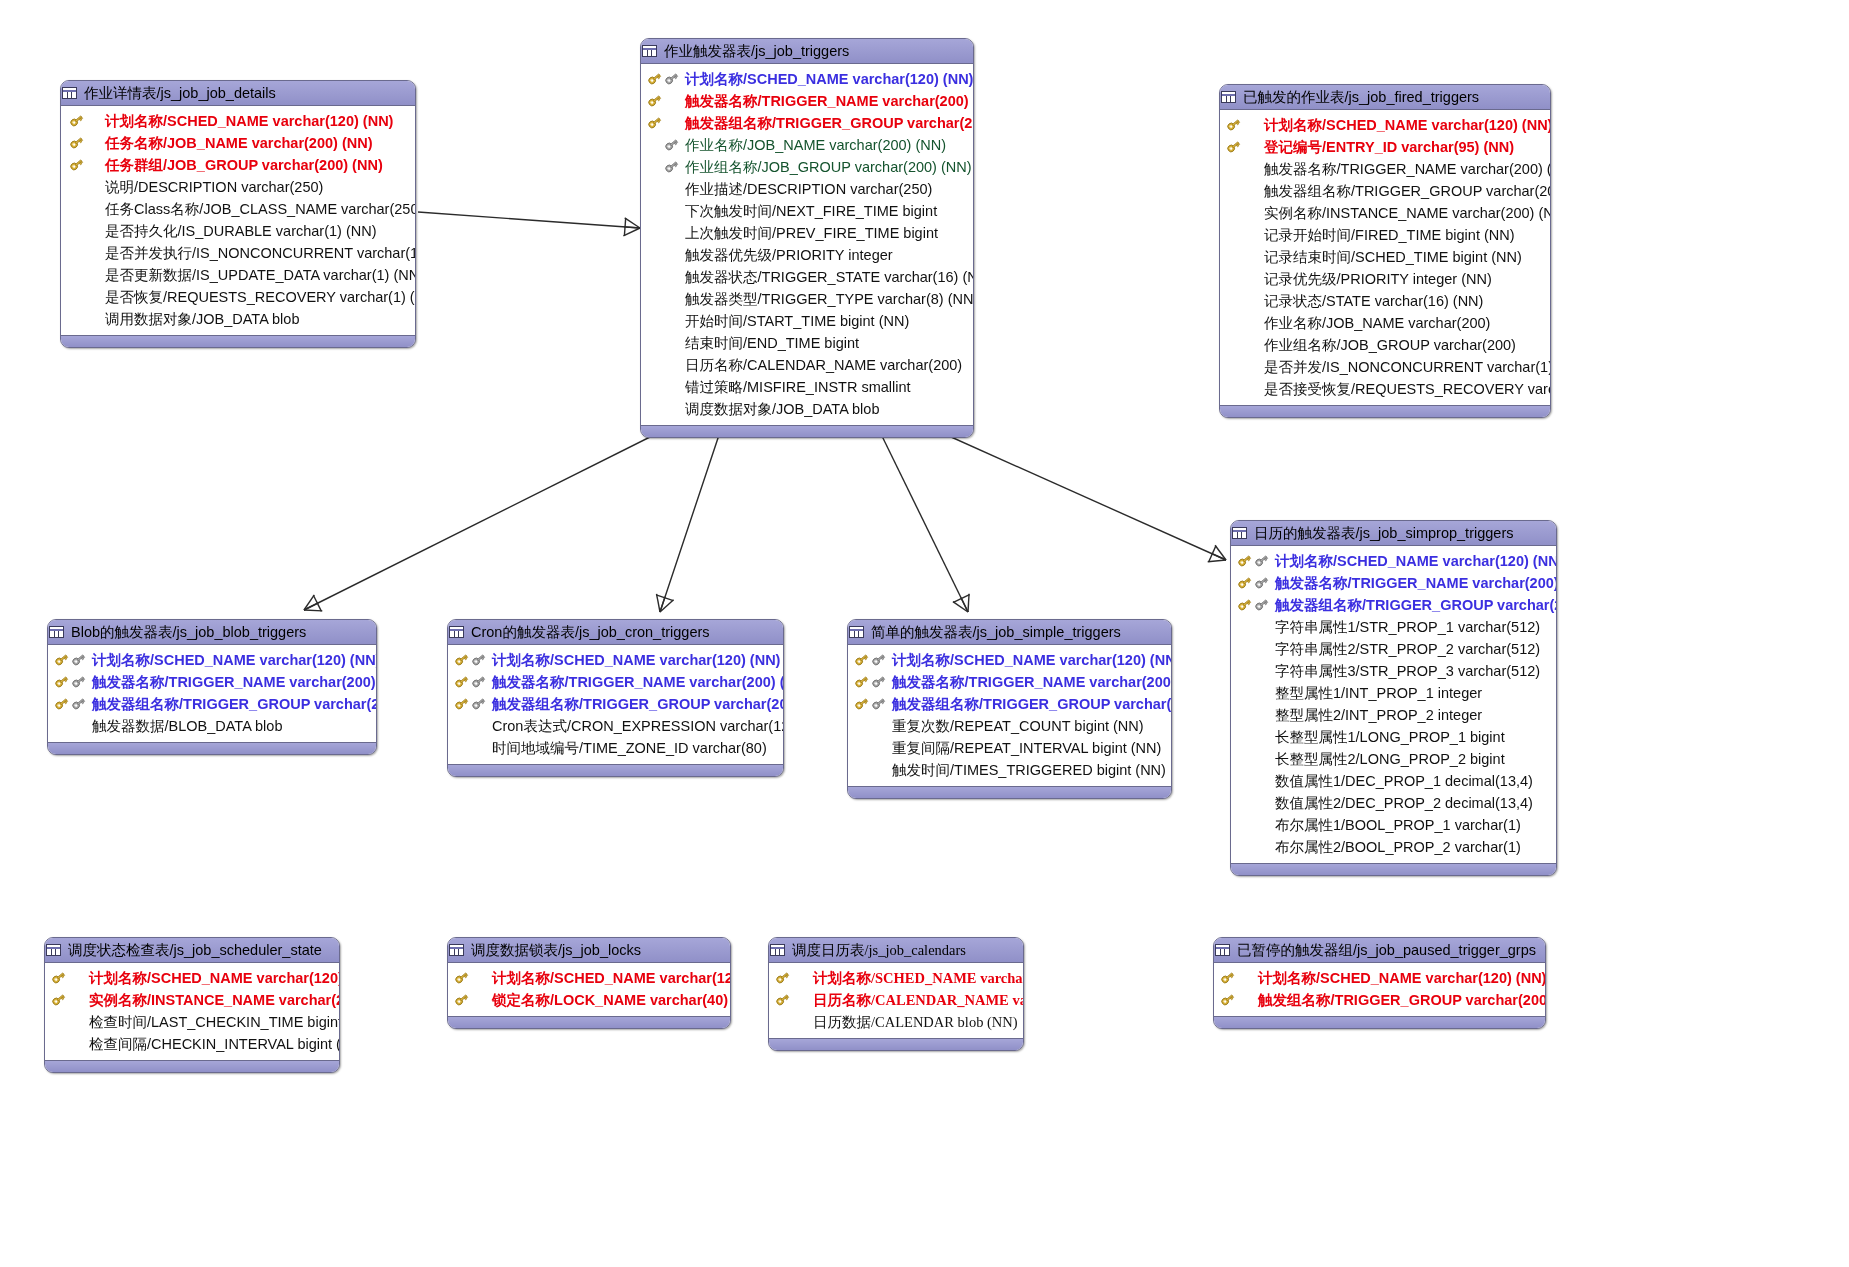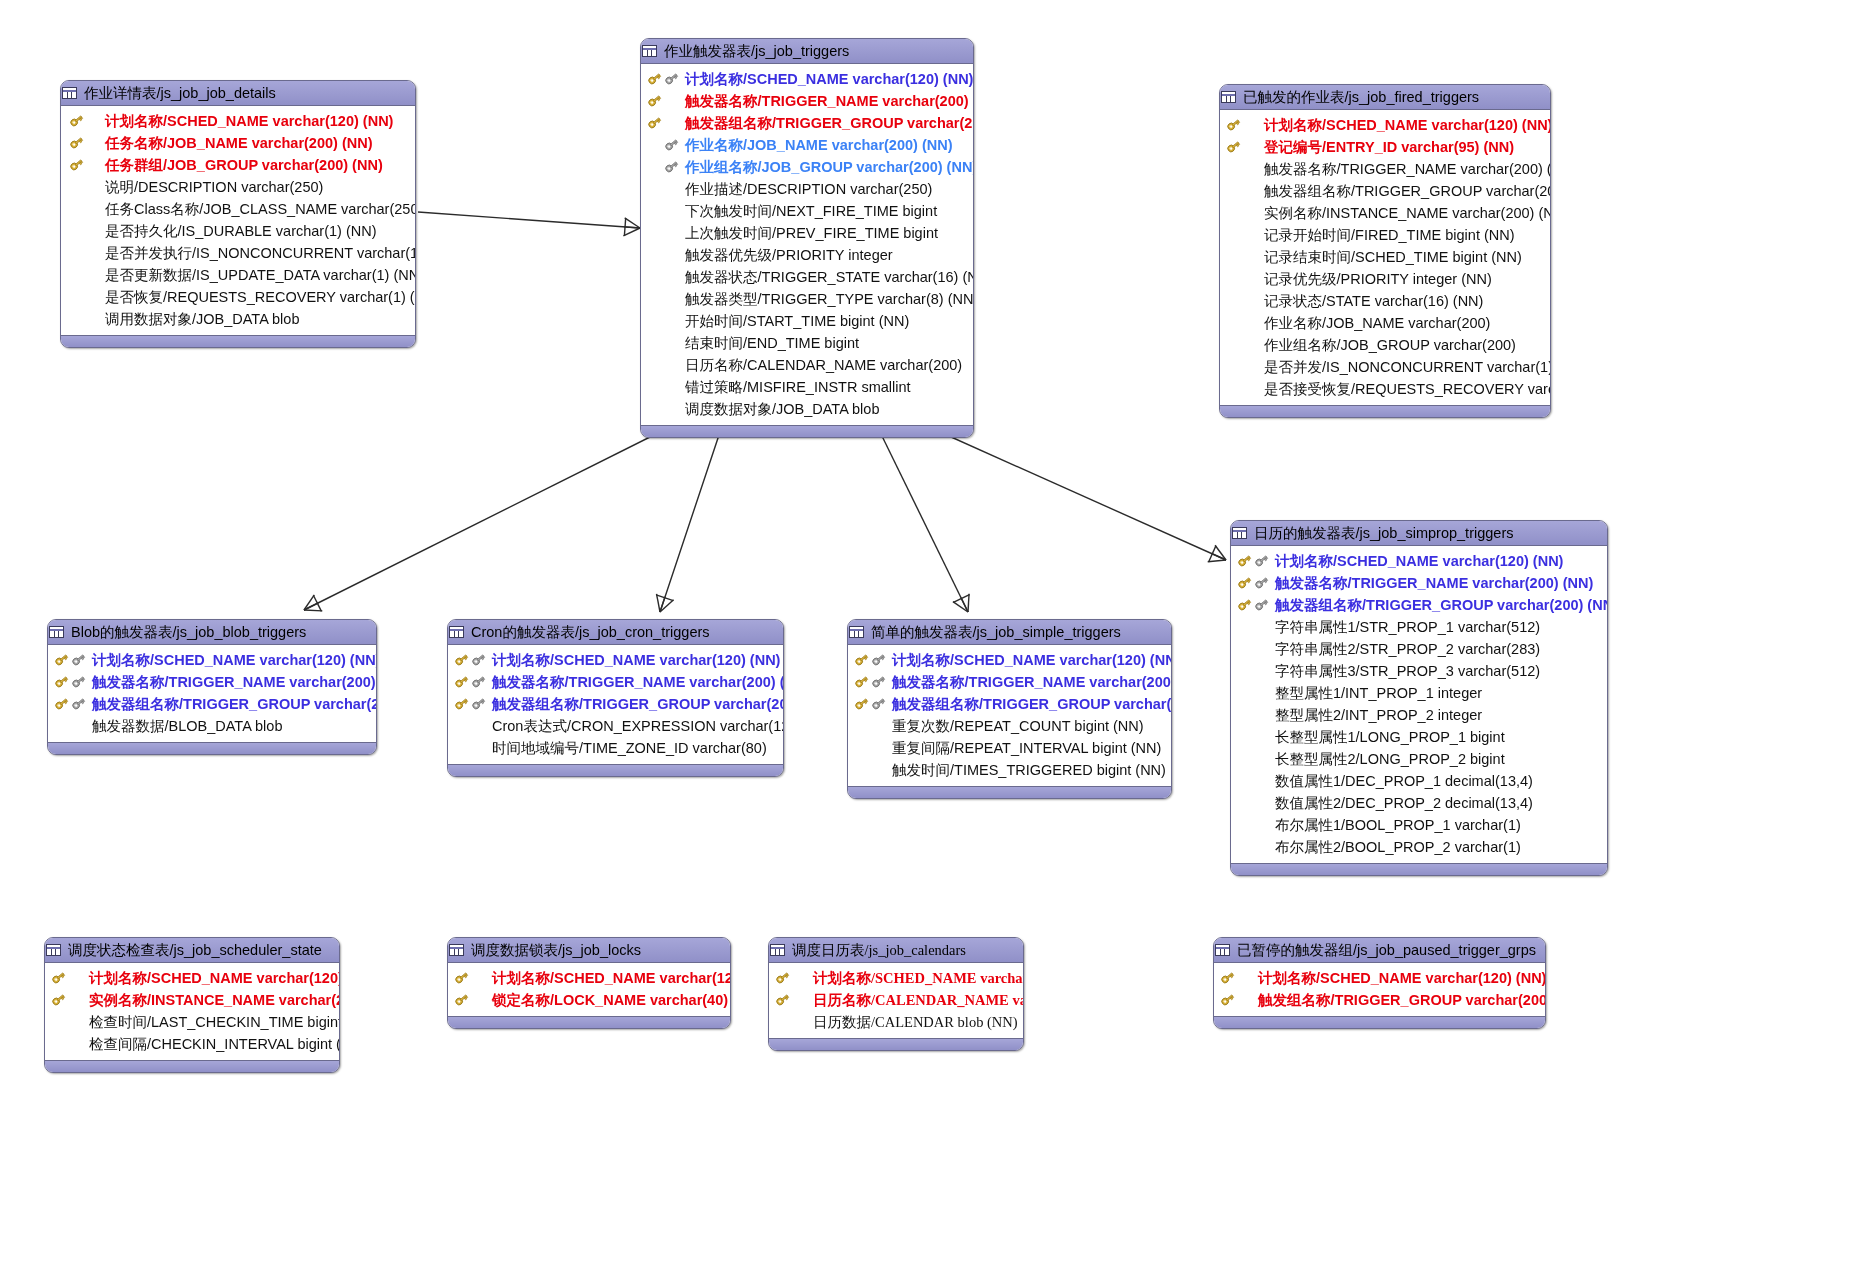--- a/index.html
+++ b/index.html
@@ -75,21 +75,21 @@
   .keyslot {
     width: 17px;
     min-width: 17px;
     height: 16px;
     display: inline-block;
     position: relative;
   }
   .attr-text { margin-left: 4px; }
   .attr-text.pk   { color: #e8000d; font-weight: bold; }
   .attr-text.pkfk { color: #3b2fe0; font-weight: bold; }
-  .attr-text.fk   { color: #3b82f6; font-weight: bold; text-align: right; }
+  .attr-text.fk   { color: #14532d; font-weight: normal; text-align: right; }
   .attr-text.plain{ color: #111111; font-weight: normal; }
 
   
   .tbl-icon {
     width: 15px; height: 12px;
     background: #ffffff;
     border: 1px solid #3a3a5a;
     position: relative;
     box-sizing: border-box;
     flex: 0 0 auto;
@@ -469,21 +469,21 @@
             <span class="attr-text plain">是否并发/IS_NONCONCURRENT varchar(1)</span>
           </div>
           <div class="attr-row">
             <span class="keyslot"></span>
             <span class="keyslot"></span>
             <span class="attr-text plain">是否接受恢复/REQUESTS_RECOVERY varchar(1)</span>
           </div>
         </div>
         <div class="entity-footer"></div>
       </div>
-      <div class="entity" style="left: 1230px; top: 520px; width: 378px;">
+      <div class="entity" style="left: 1230px; top: 520px; width: 327px;">
         <div class="entity-header">
           <span class="tbl-icon"></span>
           <span class="entity-title">日历的触发器表/js_job_simprop_triggers</span>
         </div>
         <div class="entity-body">
           <div class="attr-row">
             <span class="keyslot"><svg width="15" height="15" viewBox="0 0 15 15" aria-hidden="true">
                 <g transform="rotate(-40 7.5 7.5)">
                   <circle cx="4.4" cy="7.5" r="3.3" fill="#d9b23a" stroke="#9a7a18" stroke-width="0.9"></circle>
                   <circle cx="4.4" cy="7.5" r="1.25" fill="#ffffff"></circle>
@@ -552,21 +552,21 @@
             <span class="attr-text pkfk">触发器组名称/TRIGGER_GROUP varchar(200) (NN)</span>
           </div>
           <div class="attr-row">
             <span class="keyslot"></span>
             <span class="keyslot"></span>
             <span class="attr-text plain">字符串属性1/STR_PROP_1 varchar(512)</span>
           </div>
           <div class="attr-row">
             <span class="keyslot"></span>
             <span class="keyslot"></span>
-            <span class="attr-text plain">字符串属性2/STR_PROP_2 varchar(283)</span>
+            <span class="attr-text plain">字符串属性2/STR_PROP_2 varchar(512)</span>
           </div>
           <div class="attr-row">
             <span class="keyslot"></span>
             <span class="keyslot"></span>
             <span class="attr-text plain">字符串属性3/STR_PROP_3 varchar(512)</span>
           </div>
           <div class="attr-row">
             <span class="keyslot"></span>
             <span class="keyslot"></span>
             <span class="attr-text plain">整型属性1/INT_PROP_1 integer</span>

